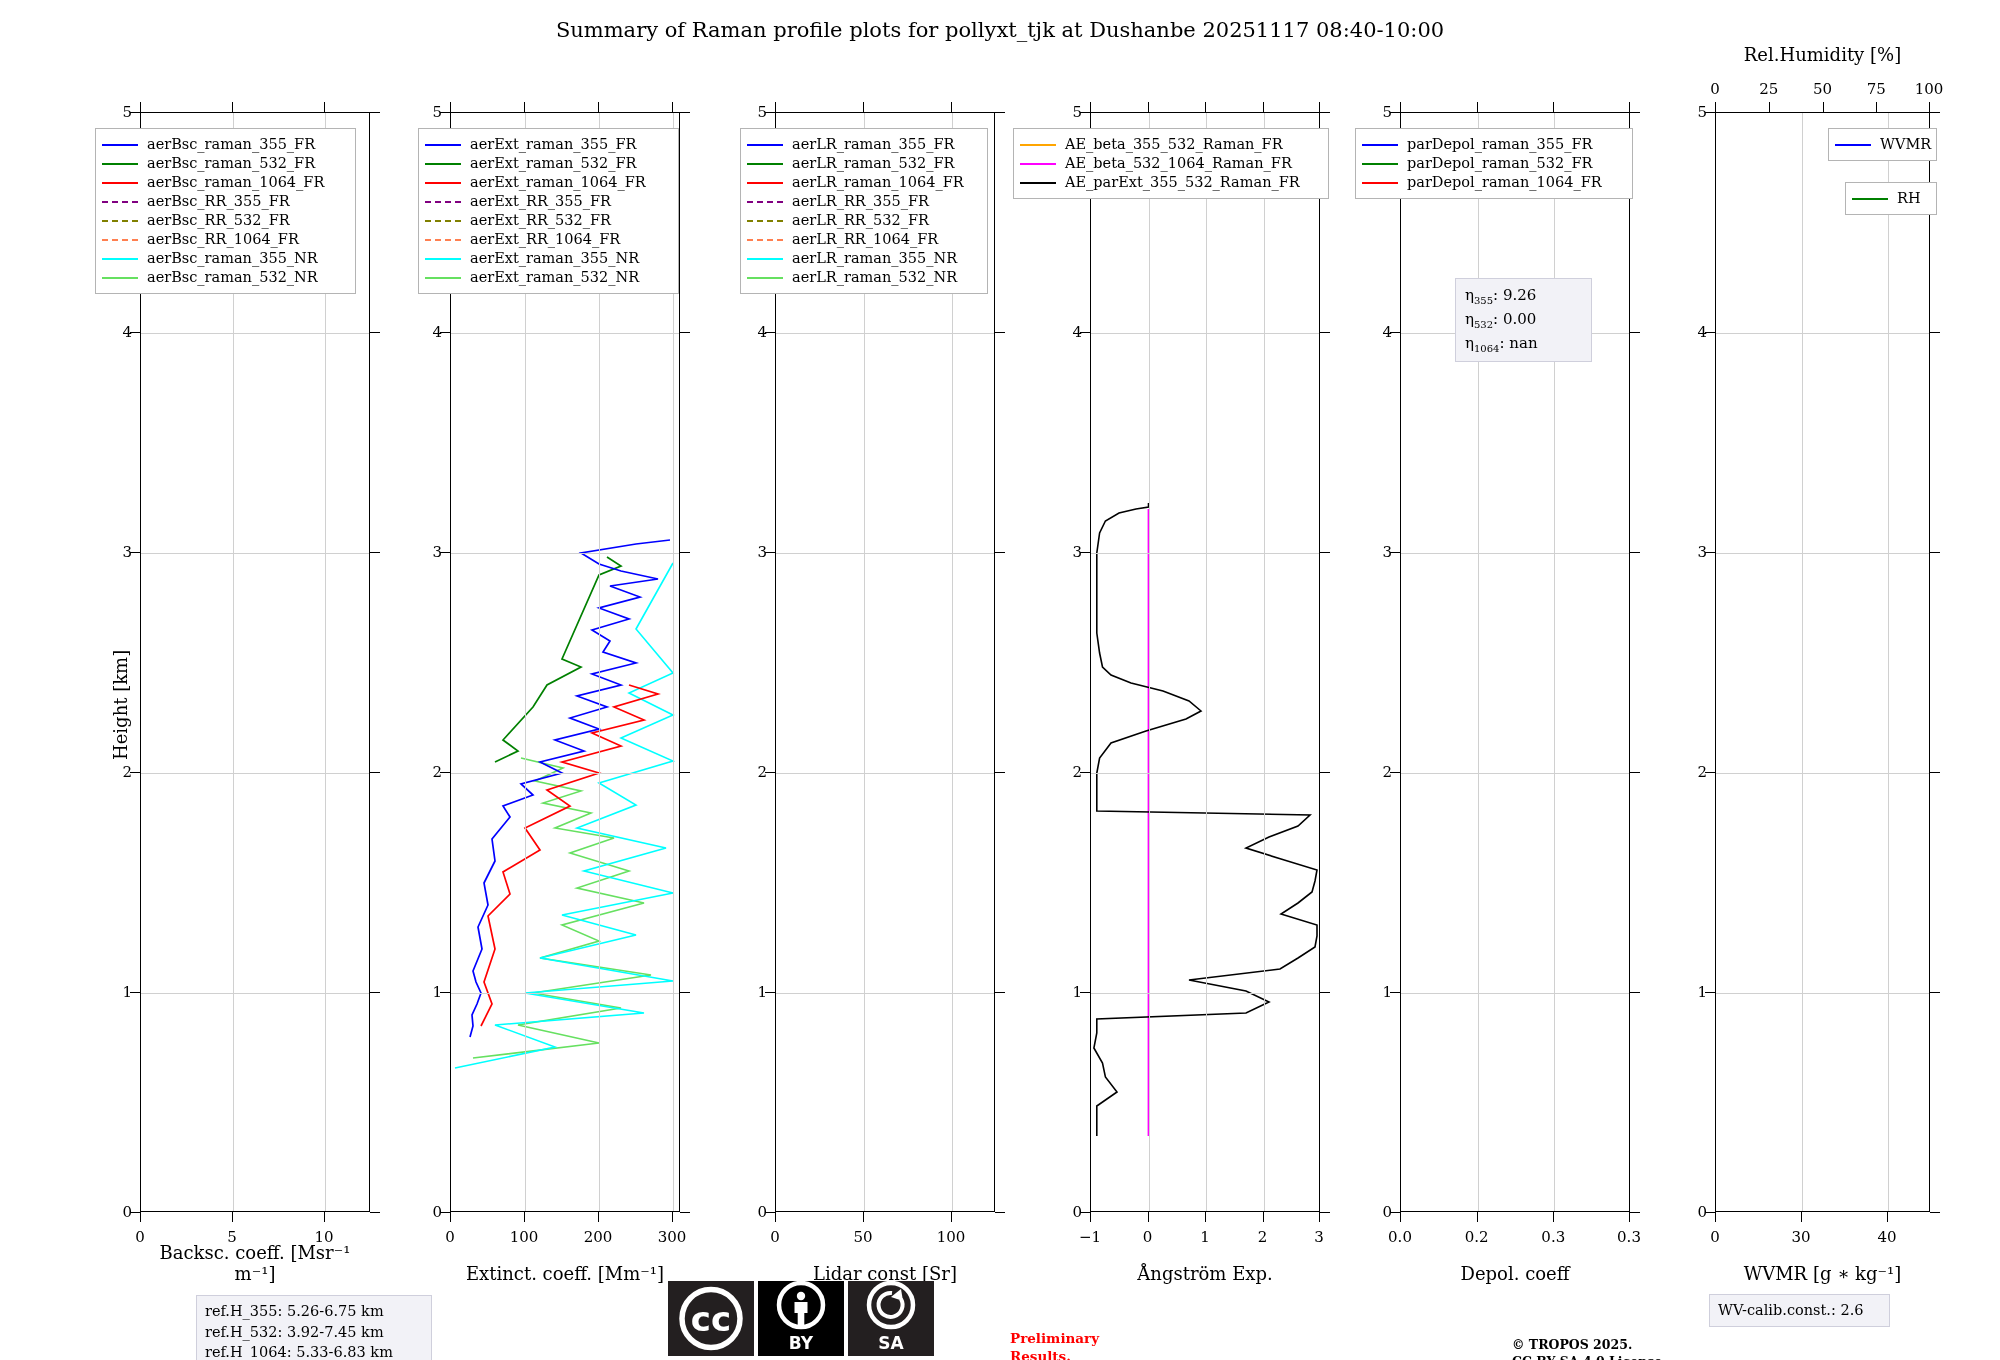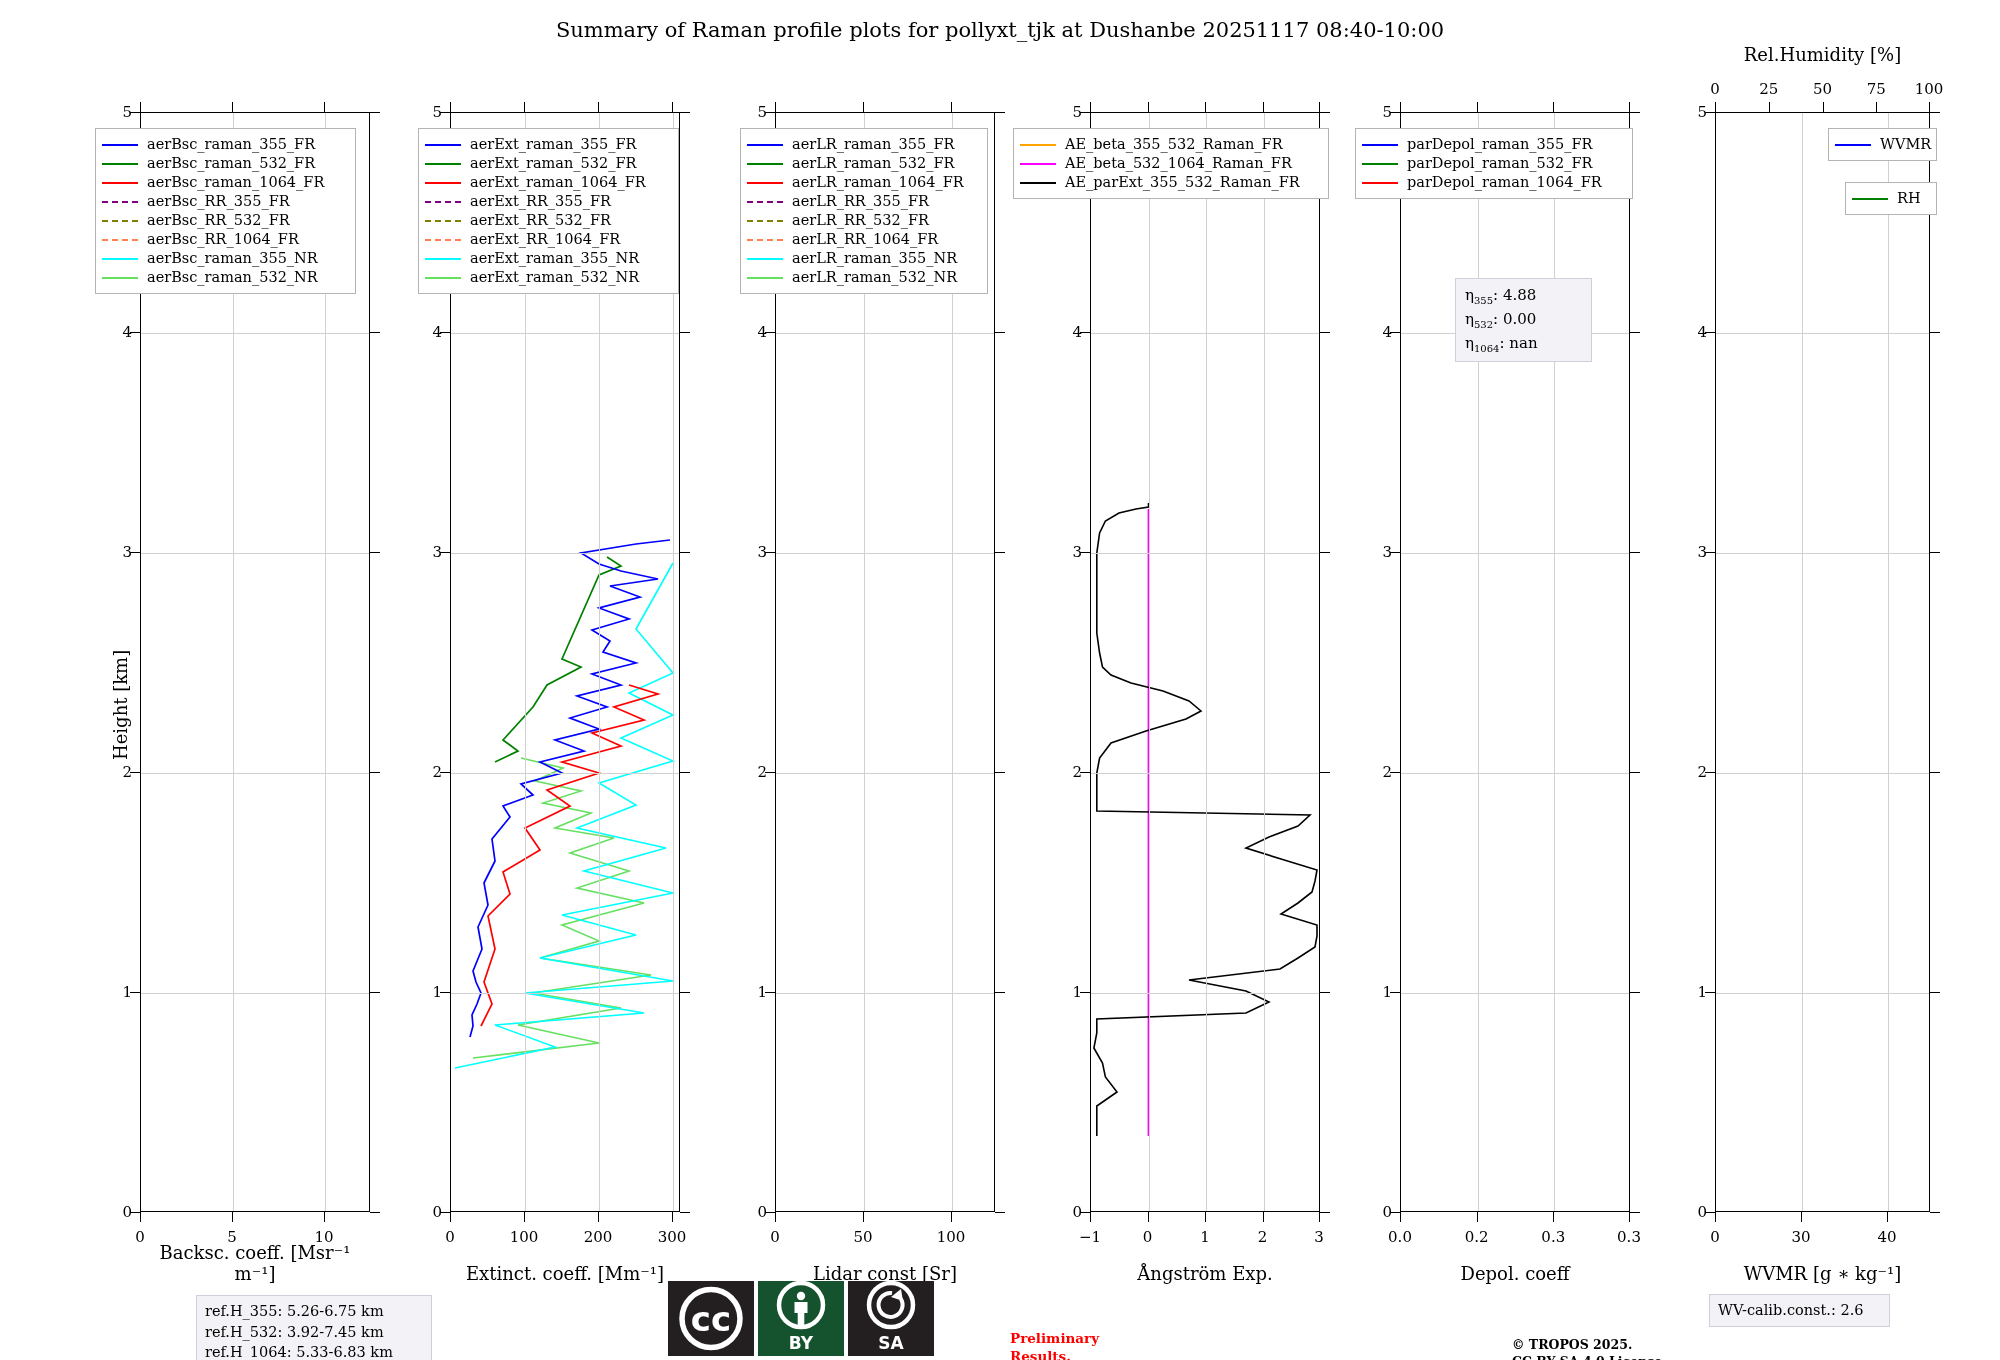--- a/index.html
+++ b/index.html
@@ -43,21 +43,21 @@
   .etabox{position:absolute;background:#f2f2f7;border:1px solid #cfcfdc;
           font-size:15px;padding:5px 9px;line-height:1.5;z-index:7;}
   sub{font-size:10px;}
   .prelim{position:absolute;color:#ff0000;font-size:13.5px;font-weight:bold;
           line-height:1.3;font-family:"DejaVu Serif",serif;}
   .tropos{position:absolute;font-size:12.5px;font-weight:bold;line-height:1.35;
           font-family:"DejaVu Serif",serif;}
   
   .ccbox{position:absolute;left:668px;top:1281px;width:272px;height:75px;}
   .cc-left{position:absolute;left:0;top:0;width:86px;height:75px;background:#231f20;}
-  .cc-mid{position:absolute;left:90px;top:0;width:86px;height:75px;background:#14532d;}
+  .cc-mid{position:absolute;left:90px;top:0;width:86px;height:75px;background:#000000;}
   .cc-right{position:absolute;left:180px;top:0;width:86px;height:75px;background:#231f20;}
   .cc-txt{position:absolute;bottom:3px;width:100%;text-align:center;color:#fff;
           font-size:17px;font-weight:bold;font-family:"DejaVu Sans",sans-serif;}
   svg{display:block;}
 </style>
 </head>
 <body>
 
 <div class="title">Summary of Raman profile plots for pollyxt_tjk at Dushanbe 20251117 08:40-10:00</div>
 
@@ -486,21 +486,21 @@
 </div>
 
 <div class="annot" style="left:196px;top:1295px;width:218px;">
   <div>ref.H_355: 5.26-6.75 km</div>
   <div>ref.H_532: 3.92-7.45 km</div>
   <div>ref.H_1064: 5.33-6.83 km</div>
 </div>
 
 <div class="etabox" style="left:1455px;top:278px;width:117px;">
   <div>
-    <span>η</span><sub>355</sub>: <span>4.88</span>
+    <span>η</span><sub>355</sub>: <span>9.26</span>
   </div>
   <div>
     <span>η</span><sub>532</sub>: <span>0.00</span>
   </div>
   <div>
     <span>η</span><sub>1064</sub>: <span>nan</span>
   </div>
 </div>
 
 <div class="annot" style="left:1709px;top:1294px;width:163px;">

